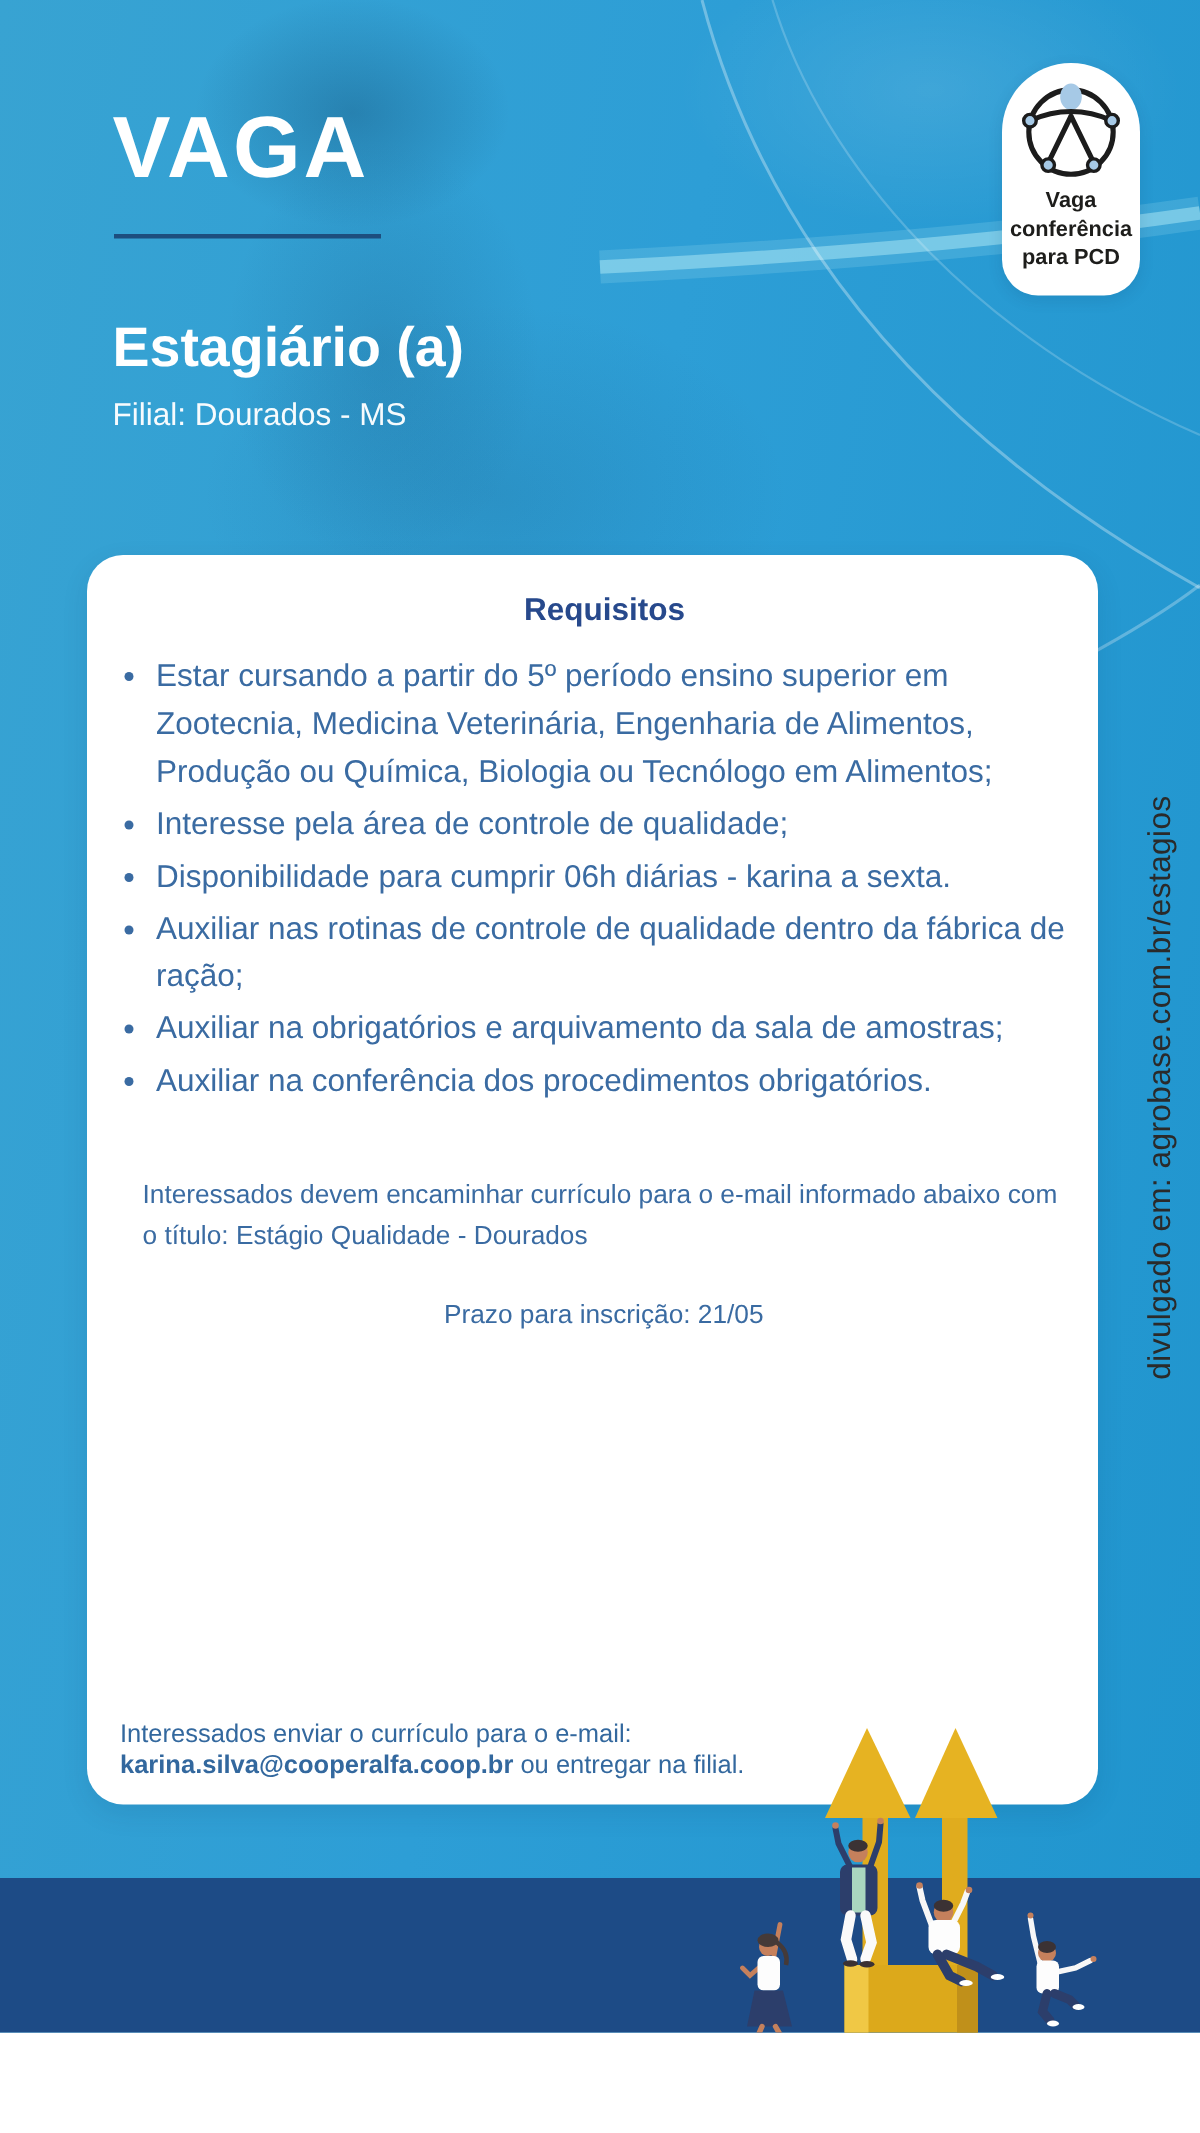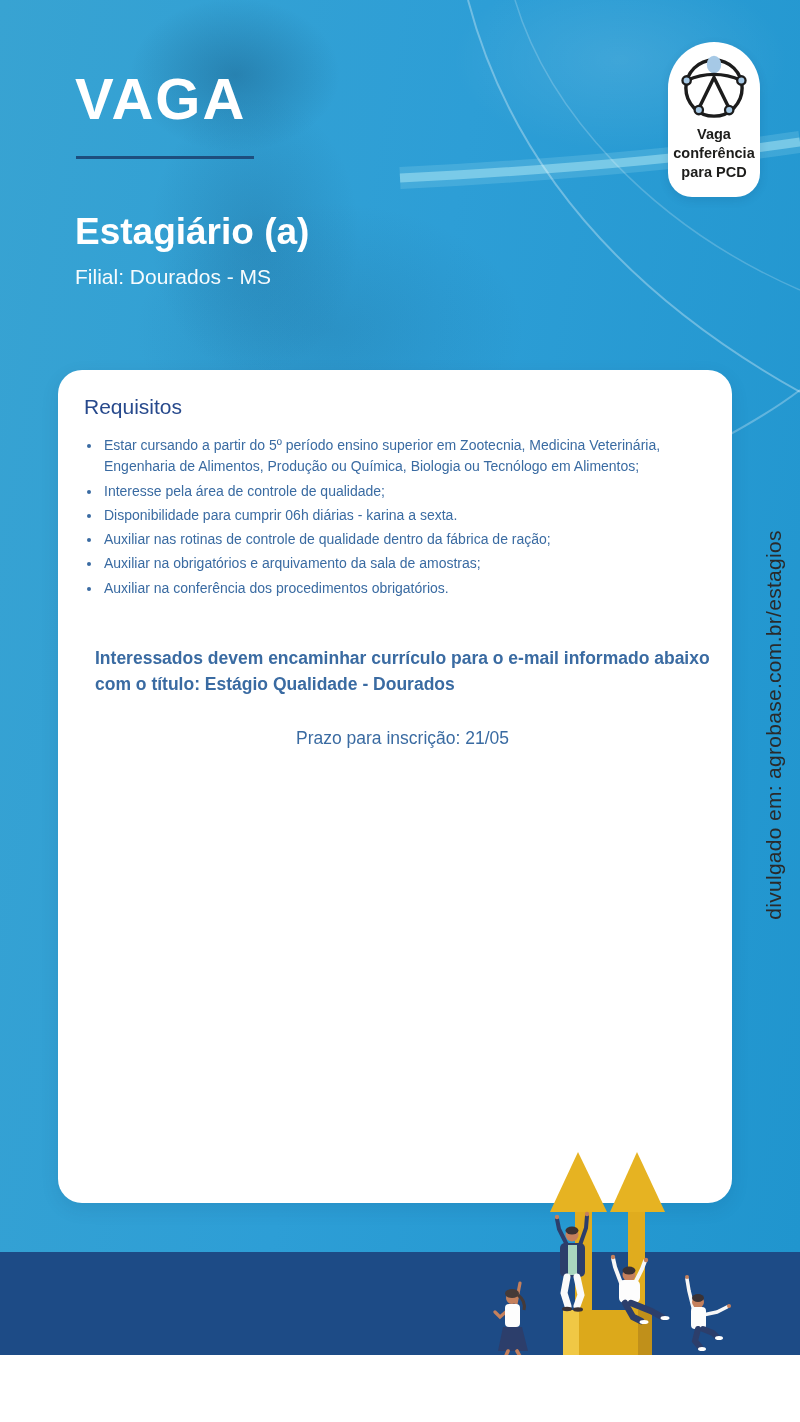--- a/index.html
+++ b/index.html
@@ -45,31 +45,31 @@
     margin-top:2px; text-align:center; font-size:14.5px; font-weight:700;
     color:#1d1d1b; line-height:1.3;
   }
   .pcd-badge-text span{display:block;}
   .card{
     position:absolute; left:58px; top:370px; width:674px; height:833px;
     background:#ffffff; border-radius:24px; box-sizing:border-box;
     padding:25px 22px; box-shadow:0 6px 18px rgba(0,40,80,0.10);
   }
   .card h2{
-    margin:0 0 16px 4px; font-size:21px; font-weight:400; color:#27498c;
+    margin:0 0 16px 16px; font-size:21px; font-weight:700; color:#27498c;text-align:center;
   }
   .card h2.second{margin-top:10px;}
   .card ul{
     margin:0; padding:0 0 0 22px; list-style:disc;
-    color:#3a6ba2; font-size:14px; line-height:1.52;
+    color:#3a6ba2; font-size:21px; line-height:1.52;
   }
   .card ul li{margin-bottom:3px; padding-left:2px;}
   .card .instructions{
     margin:46px 0 0 15px; max-width:625px;
-    color:#3a6ba2; font-size:17.5px; line-height:1.52;font-weight:bold;
+    color:#3a6ba2; font-size:17.5px; line-height:1.52;
   }
   .card .deadline{
     margin:30px 0 0 15px; color:#3a6ba2; font-size:17.5px;text-align:center;
   }
   .contact{
     position:absolute; left:22px; bottom:16px;
     color:#33689e; font-size:17px; line-height:1.2;
   }
   .contact .email{font-weight:700;}
   .side-note{
@@ -127,20 +127,24 @@
       <li>Interesse pela área de controle de qualidade;</li>
       <li>Disponibilidade para cumprir 06h diárias - karina a sexta.</li>
     </ul>
     <ul>
       <li>Auxiliar nas rotinas de controle de qualidade dentro da fábrica de ração;</li>
       <li>Auxiliar na obrigatórios e arquivamento da sala de amostras;</li>
       <li>Auxiliar na conferência dos procedimentos obrigatórios.</li>
     </ul>
     <p class="instructions">Interessados devem encaminhar currículo para o e-mail informado abaixo com o título: Estágio Qualidade - Dourados</p>
     <p class="deadline">Prazo para inscrição: 21/05</p>
+    <div class="contact">
+      <div>Interessados enviar o currículo para o e-mail:</div>
+      <div><span class="email">karina.silva@cooperalfa.coop.br</span><span> ou entregar na filial.</span></div>
+    </div>
   </div>
 
   <div class="side-note">divulgado em: agrobase.com.br/estagios</div>
 
   <div class="bottom-band"></div>
 
   <svg class="celebration" width="320" height="270" viewBox="0 0 320 270">
 
     <g>
       <rect x="120" y="60" width="17" height="110" fill="#e0ac1e"></rect>

